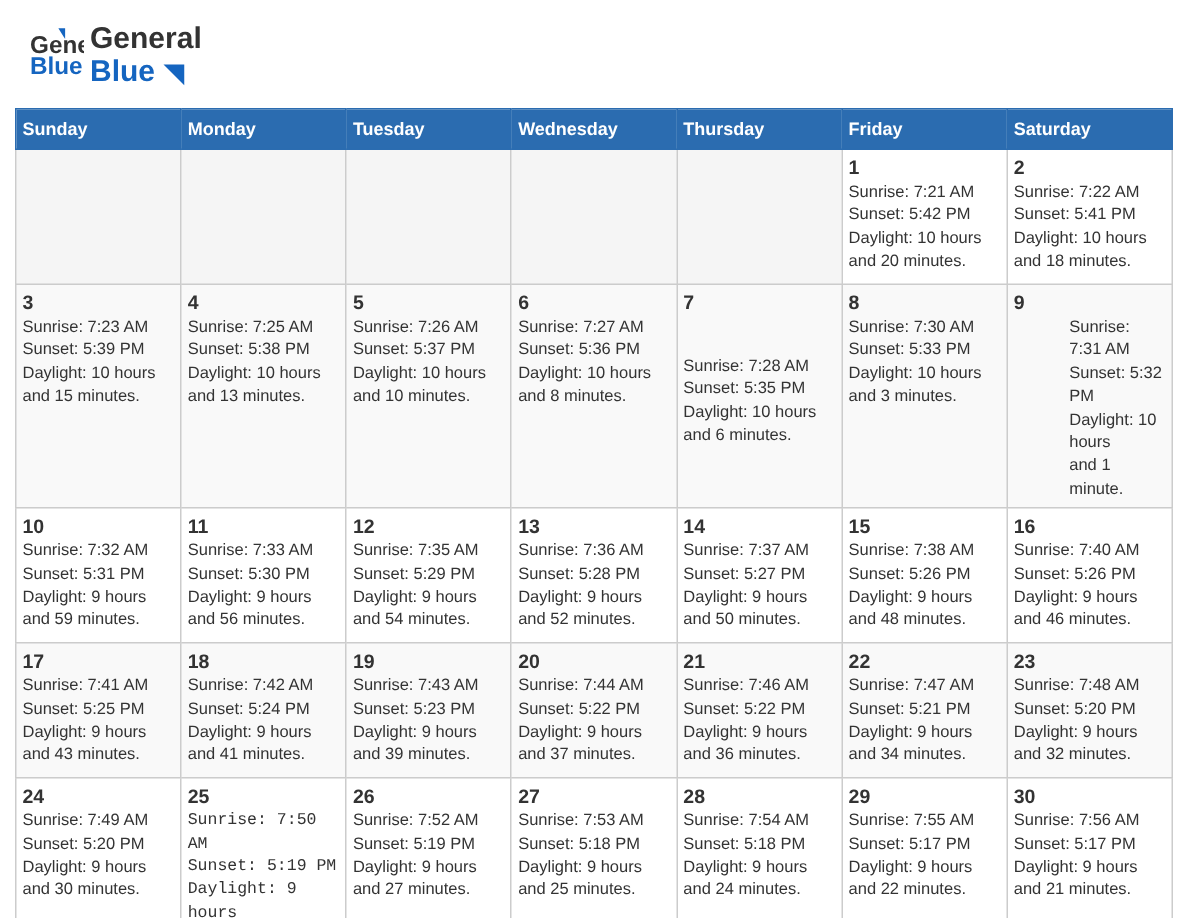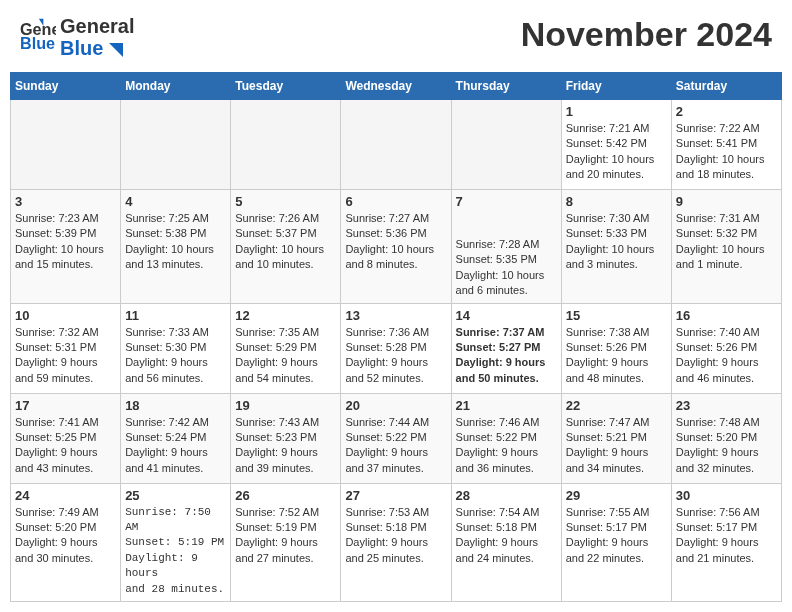--- a/index.html
+++ b/index.html
@@ -91,21 +91,20 @@
       <span style="font-size:20px;font-weight:bold;color:#333;">General</span>
       <div style="display:flex;align-items:center;">
         <span style="font-size:20px;font-weight:bold;color:#1565c0;">Blue</span>
         <svg width="18" height="18" viewBox="0 0 18 18" style="margin-left:2px;">
           <polygon points="4,4 18,4 18,18" fill="#1565c0"></polygon>
         </svg>
       </div>
     </div>
   </div>
   <div class="title-block">
-    <div style="font-size:34px;font-weight:bold;color:#333;">November 2024</div>
   </div>
 </div>
 
 <table class="calendar">
   <thead>
     <tr>
     <th>Sunday</th>
         <th>Monday</th>
         <th>Tuesday</th>
         <th>Wednesday</th>
@@ -174,21 +173,21 @@
         </td>
         <td>
           <div class="day-number">8</div>
           <div class="day-info" style="white-space: pre-line;">Sunrise: 7:30 AM
 Sunset: 5:33 PM
 Daylight: 10 hours
 and 3 minutes.</div>
         </td>
         <td>
           <div class="day-number">9</div>
-          <div class="day-info" style="white-space: pre-line;">Sunrise: 7:31 AM
+          <div class="day-info" style="white-space: pre-line; margin-left: 37px;">Sunrise: 7:31 AM
 Sunset: 5:32 PM
 Daylight: 10 hours
 and 1 minute.</div>
         </td>
       </tr>
       <tr>
         <td>
           <div class="day-number">10</div>
           <div class="day-info" style="white-space: pre-line;">Sunrise: 7:32 AM
 Sunset: 5:31 PM
@@ -211,21 +210,21 @@
         </td>
         <td>
           <div class="day-number">13</div>
           <div class="day-info" style="white-space: pre-line;">Sunrise: 7:36 AM
 Sunset: 5:28 PM
 Daylight: 9 hours
 and 52 minutes.</div>
         </td>
         <td>
           <div class="day-number">14</div>
-          <div class="day-info" style="white-space: pre-line; font-weight: bold;">Sunrise: 7:37 AM
+          <div class="day-info" style="white-space: pre-line;">Sunrise: 7:37 AM
 Sunset: 5:27 PM
 Daylight: 9 hours
 and 50 minutes.</div>
         </td>
         <td>
           <div class="day-number">15</div>
           <div class="day-info" style="white-space: pre-line;">Sunrise: 7:38 AM
 Sunset: 5:26 PM
 Daylight: 9 hours
 and 48 minutes.</div>

